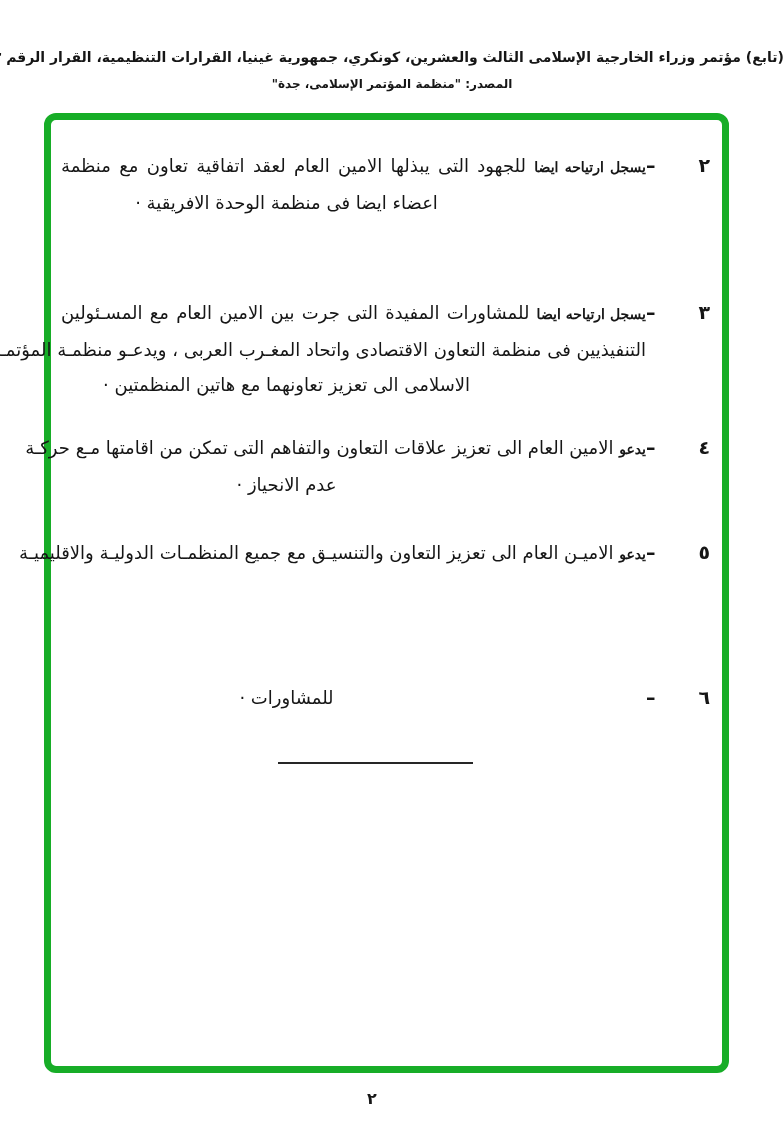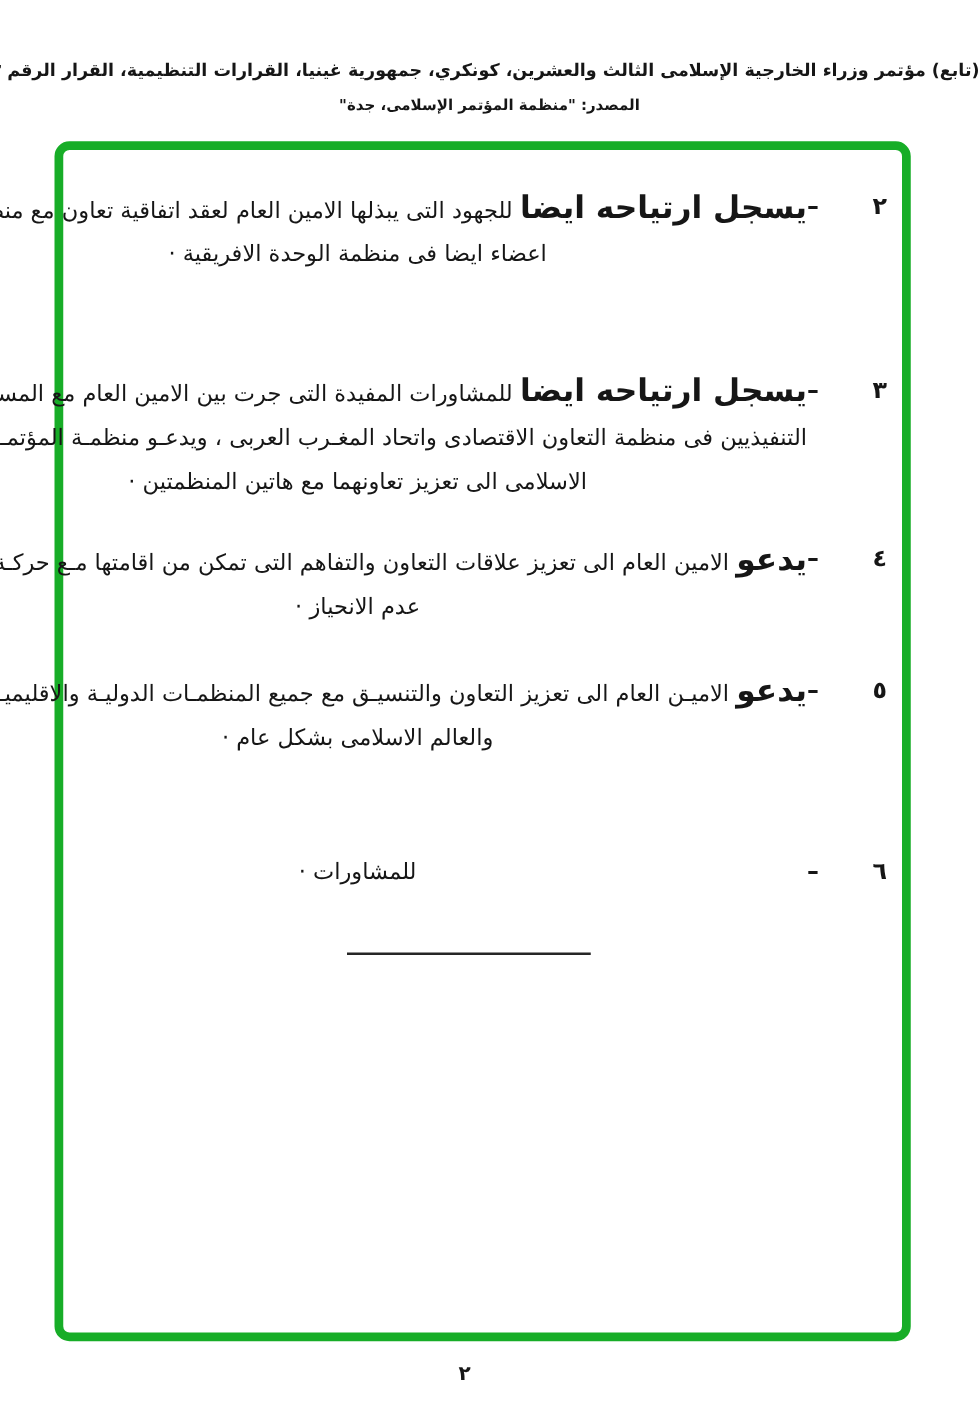--- a/index.html
+++ b/index.html
@@ -54,21 +54,21 @@
     font-weight: bold;
     font-size: 19px;
     line-height: 35px;
   }
   .num .dash { font-weight: bold; }
 
   .body { flex: 1 1 auto; font-size: 18px; line-height: 35px; min-width: 0; }
   .line { white-space: nowrap; }
   .l-first, .l-mid { text-align: justify; text-align-last: justify; }
   .l-last { text-align: center; padding-left: 0; padding-right: 134px; }
-  .lead { font-weight: bold; font-size: 25px; }
+  .lead { font-weight: bold; font-size: 14px; font-family: Liberation Serif, serif; }
 
   
   .divider {
     position: absolute;
     top: 642px; left: 227px;
     width: 195px; height: 2px;
     background: #262626;
   }
 
   
@@ -126,21 +126,20 @@
       </div>
     </div>
 
     <div class="item item-5">
       <div class="num">
         <span>٥</span>
         <span class="dash">–</span>
       </div>
       <div class="body">
         <div class="line l-first"><b class="lead">يدعو</b> <span>الاميـن العام الى تعزيز التعاون والتنسيـق مع جميع المنظمـات الدوليـة والاقليميـة</span></div>
-        <div class="line l-last">والعالم الاسلامى بشكل عام ·</div>
       </div>
     </div>
 
     <div class="item item-6">
       <div class="num">
         <span>٦</span>
         <span class="dash">–</span>
       </div>
       <div class="body">
         <div class="line l-last">للمشاورات ·</div>

